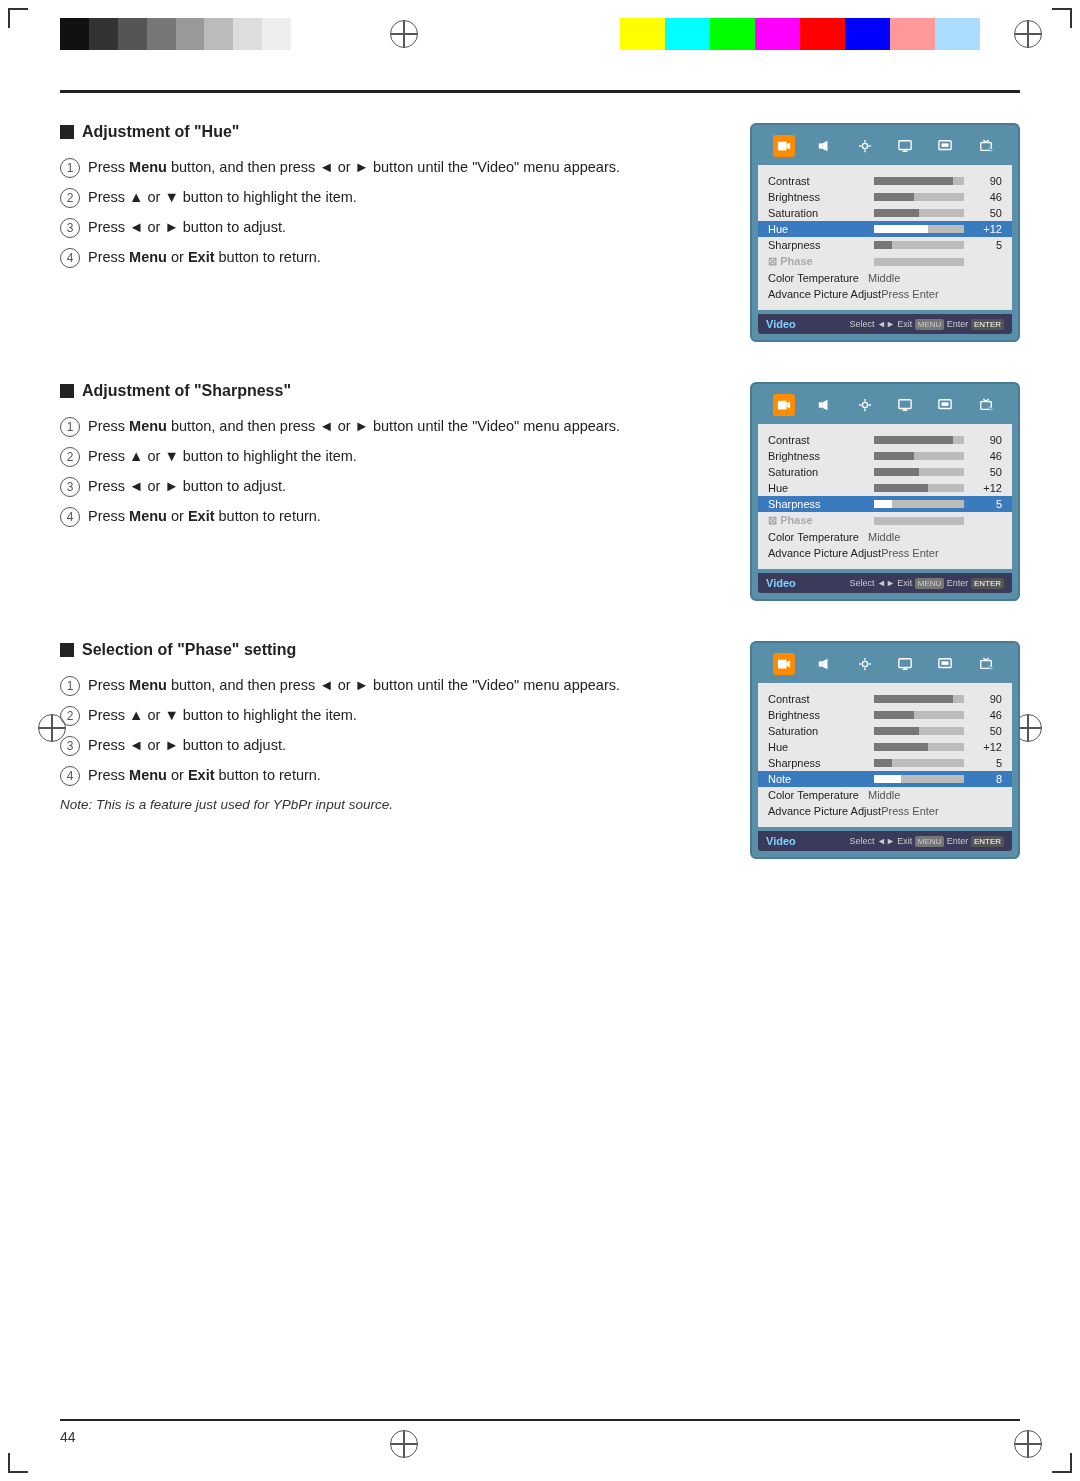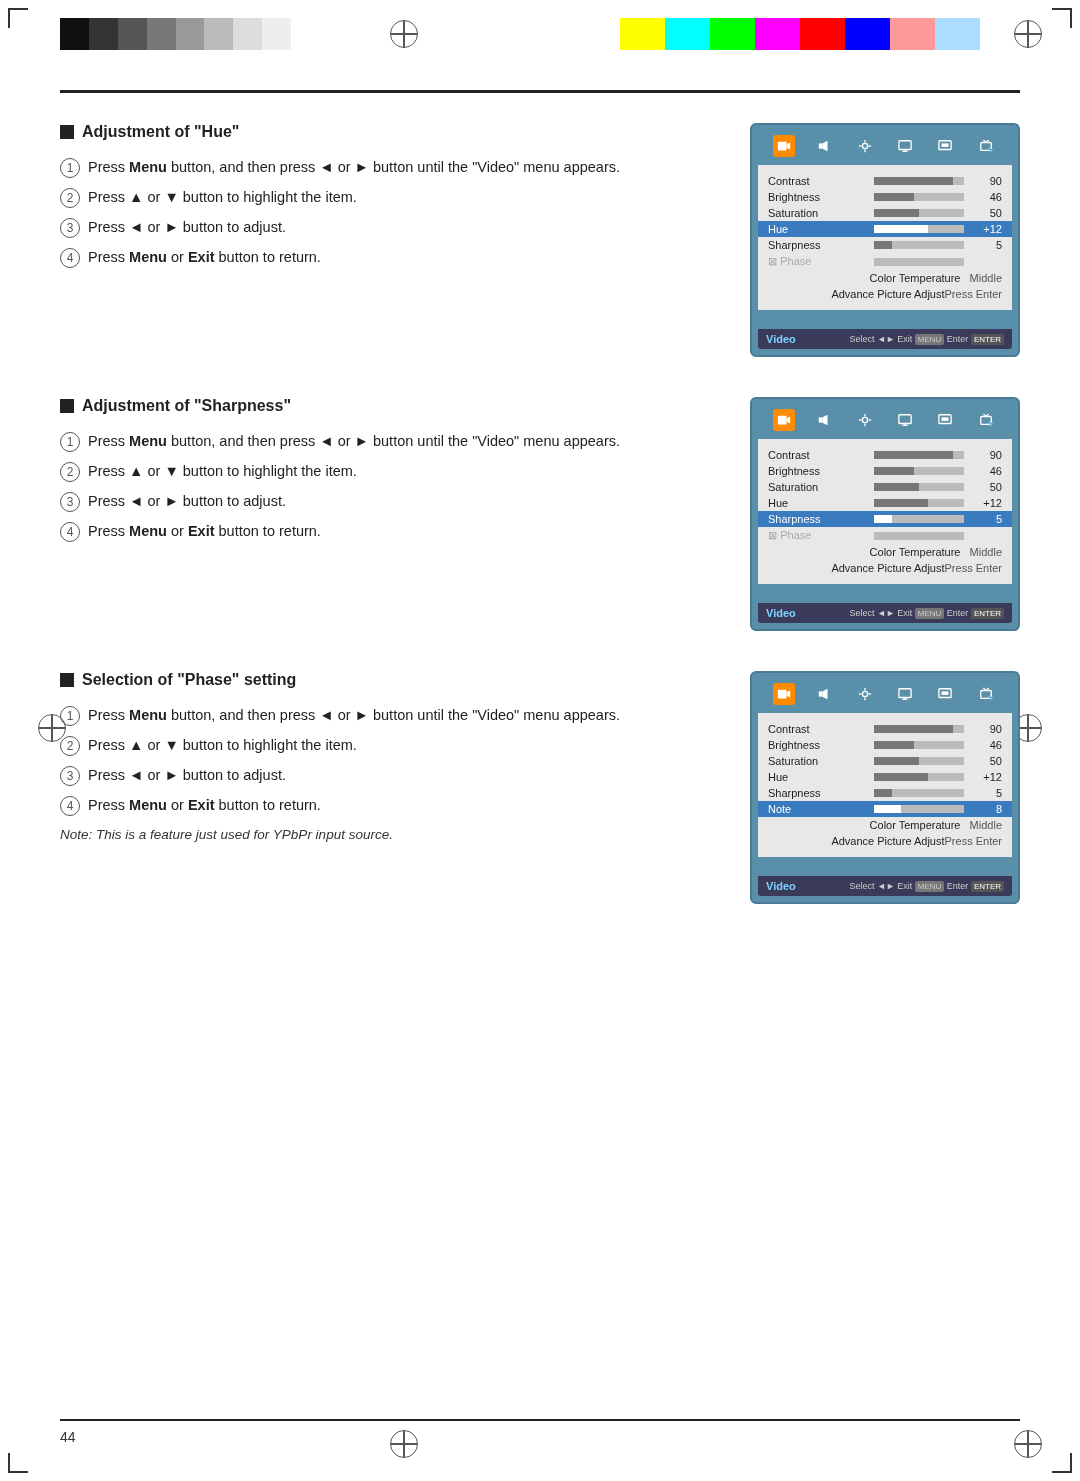--- a/index.html
+++ b/index.html
@@ -203,21 +203,21 @@
     }
 
     
     .tv-content {
       background: #e8e8e8;
       padding: 8px 10px;
       font-size: 11px;
     }
     .tv-row {
       display: flex;
-      justify-content: flex-end;
+      justify-content: flex-start;
       align-items: center;
       padding: 2px 0;
       color: #222;
     }
     .tv-row.highlighted {
       background: #3a7bbf;
       color: white;
       margin: 0 -10px;
       padding: 2px 10px;
     }
@@ -248,30 +248,31 @@
     .tv-row-text {
       font-size: 11px;
       color: #555;
     }
     .tv-row.phase-row {
       color: #aaa;
       font-size: 10px;
     }
     .tv-row.phase-row .tv-row-label {
       color: #aaa;
+      font-weight: bold;
     }
     .tv-footer {
       background: #3a3a5a;
       color: white;
       display: flex;
       align-items: center;
       justify-content: space-between;
       padding: 4px 8px;
       font-size: 10px;
-      margin-top: 19px;
+      margin-top: 4px;
       border-radius: 0 0 3px 3px;
     }
     .tv-footer-label {
       color: #7ed3ff;
       font-size: 11px;
       font-weight: bold;
     }
     .tv-footer-controls {
       font-size: 9px;
       color: #ccc;

